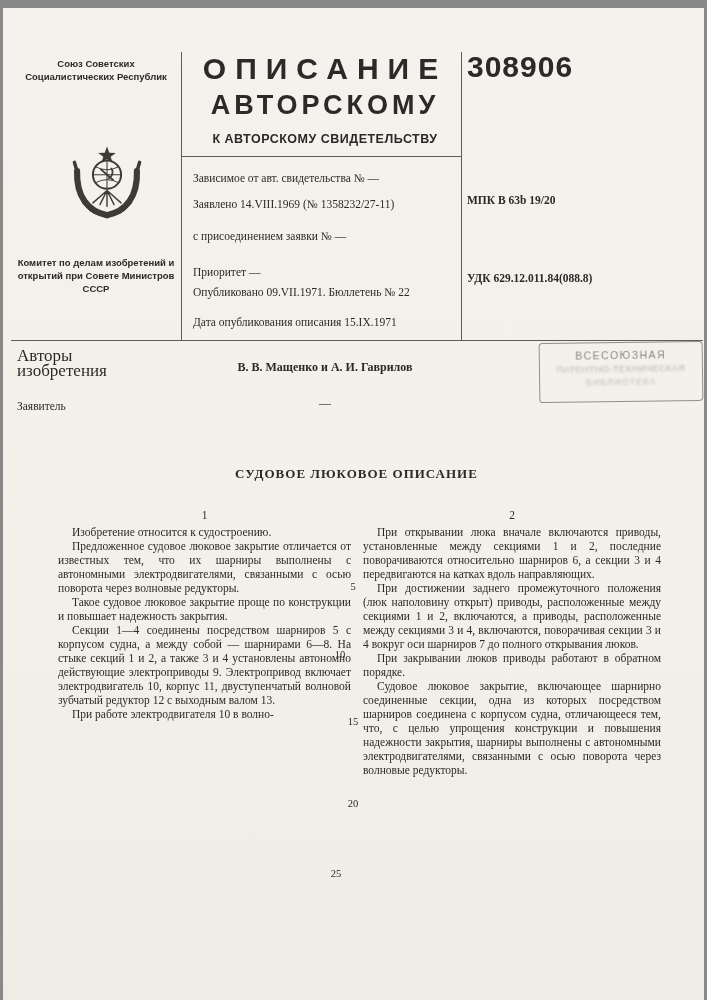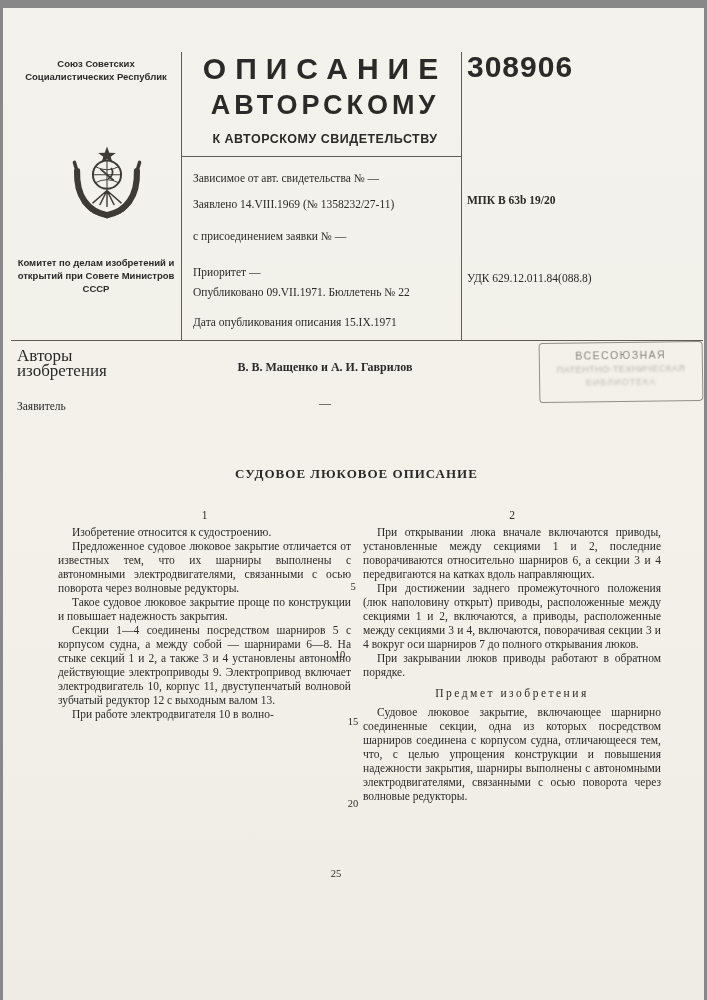--- a/index.html
+++ b/index.html
@@ -59,21 +59,21 @@
   .f1 { top: 164px; } .f2 { top: 190px; } .f3 { top: 222px; }
   .f4 { top: 258px; } .f5 { top: 278px; } .f6 { top: 308px; }
 
   
   .patent-number {
     left: 464px; top: 42px;
     font-family: "Liberation Sans", sans-serif;
     font-weight: bold; font-size: 30px; letter-spacing: 1px; white-space: nowrap;
   }
   .mpk { left: 464px; top: 186px; font-size: 11.5px; font-weight: bold; white-space: nowrap; }
-  .udk { left: 464px; top: 264px; font-size: 11.5px; font-weight: normal; white-space: nowrap; }
+  .udk { left: 464px; top: 264px; font-size: 11.5px; font-weight: bold; white-space: nowrap; }
 
   
   .authors-label { left: 14px; top: 340px; width: 84px; font-size: 17px; line-height: 15px; }
   .authors-names { left: 186px; top: 352px; width: 272px; text-align: center; font-weight: bold; font-size: 12px; white-space: nowrap; }
   .applicant-label { left: 14px; top: 392px; font-size: 11.5px; white-space: nowrap; }
   .applicant-value { left: 186px; top: 388px; width: 272px; text-align: center; font-size: 12px; }
 
   .stamp {
     left: 536px; top: 334px; width: 164px; height: 60px;
     border: 1.5px solid #928f87; border-radius: 4px;
@@ -177,21 +177,20 @@
     <p>Такое судовое люковое закрытие проще по конструкции и повышает надежность закрытия.</p>
     <p>Секции 1—4 соединены посредством шарниров 5 с корпусом судна, а между собой — шарнирами 6—8. На стыке секций 1 и 2, а также 3 и 4 установлены автономно действующие электроприводы 9. Электропривод включает электродвигатель 10, корпус 11, двуступенчатый волновой зубчатый редуктор 12 с выходным валом 13.</p>
     <p>При работе электродвигателя 10 в волно-</p>
   </div>
 
   <div class="abs col col2">
     <div class="pagenum">2</div>
     <p>При открывании люка вначале включаются приводы, установленные между секциями 1 и 2, последние поворачиваются относительно шарниров 6, а секции 3 и 4 передвигаются на катках вдоль направляющих.</p>
     <p>При достижении заднего промежуточного положения (люк наполовину открыт) приводы, расположенные между секциями 1 и 2, включаются, а приводы, расположенные между секциями 3 и 4, включаются, поворачивая секции 3 и 4 вокруг оси шарниров 7 до полного открывания люков.</p>
     <p>При закрывании люков приводы работают в обратном порядке.</p>
-    <div class="subject-heading">Предмет изобретения</div>
     <p>Судовое люковое закрытие, включающее шарнирно соединенные секции, одна из которых посредством шарниров соединена с корпусом судна, отличающееся тем, что, с целью упрощения конструкции и повышения надежности закрытия, шарниры выполнены с автономными электродвигателями, связанными с осью поворота через волновые редукторы.</p>
   </div>
 
   <div class="abs lineno ln1">5</div>
   <div class="abs lineno ln2">10</div>
   <div class="abs lineno ln3">15</div>
   <div class="abs lineno ln4">20</div>
   <div class="abs lineno ln5">25</div>
 
 </div>

